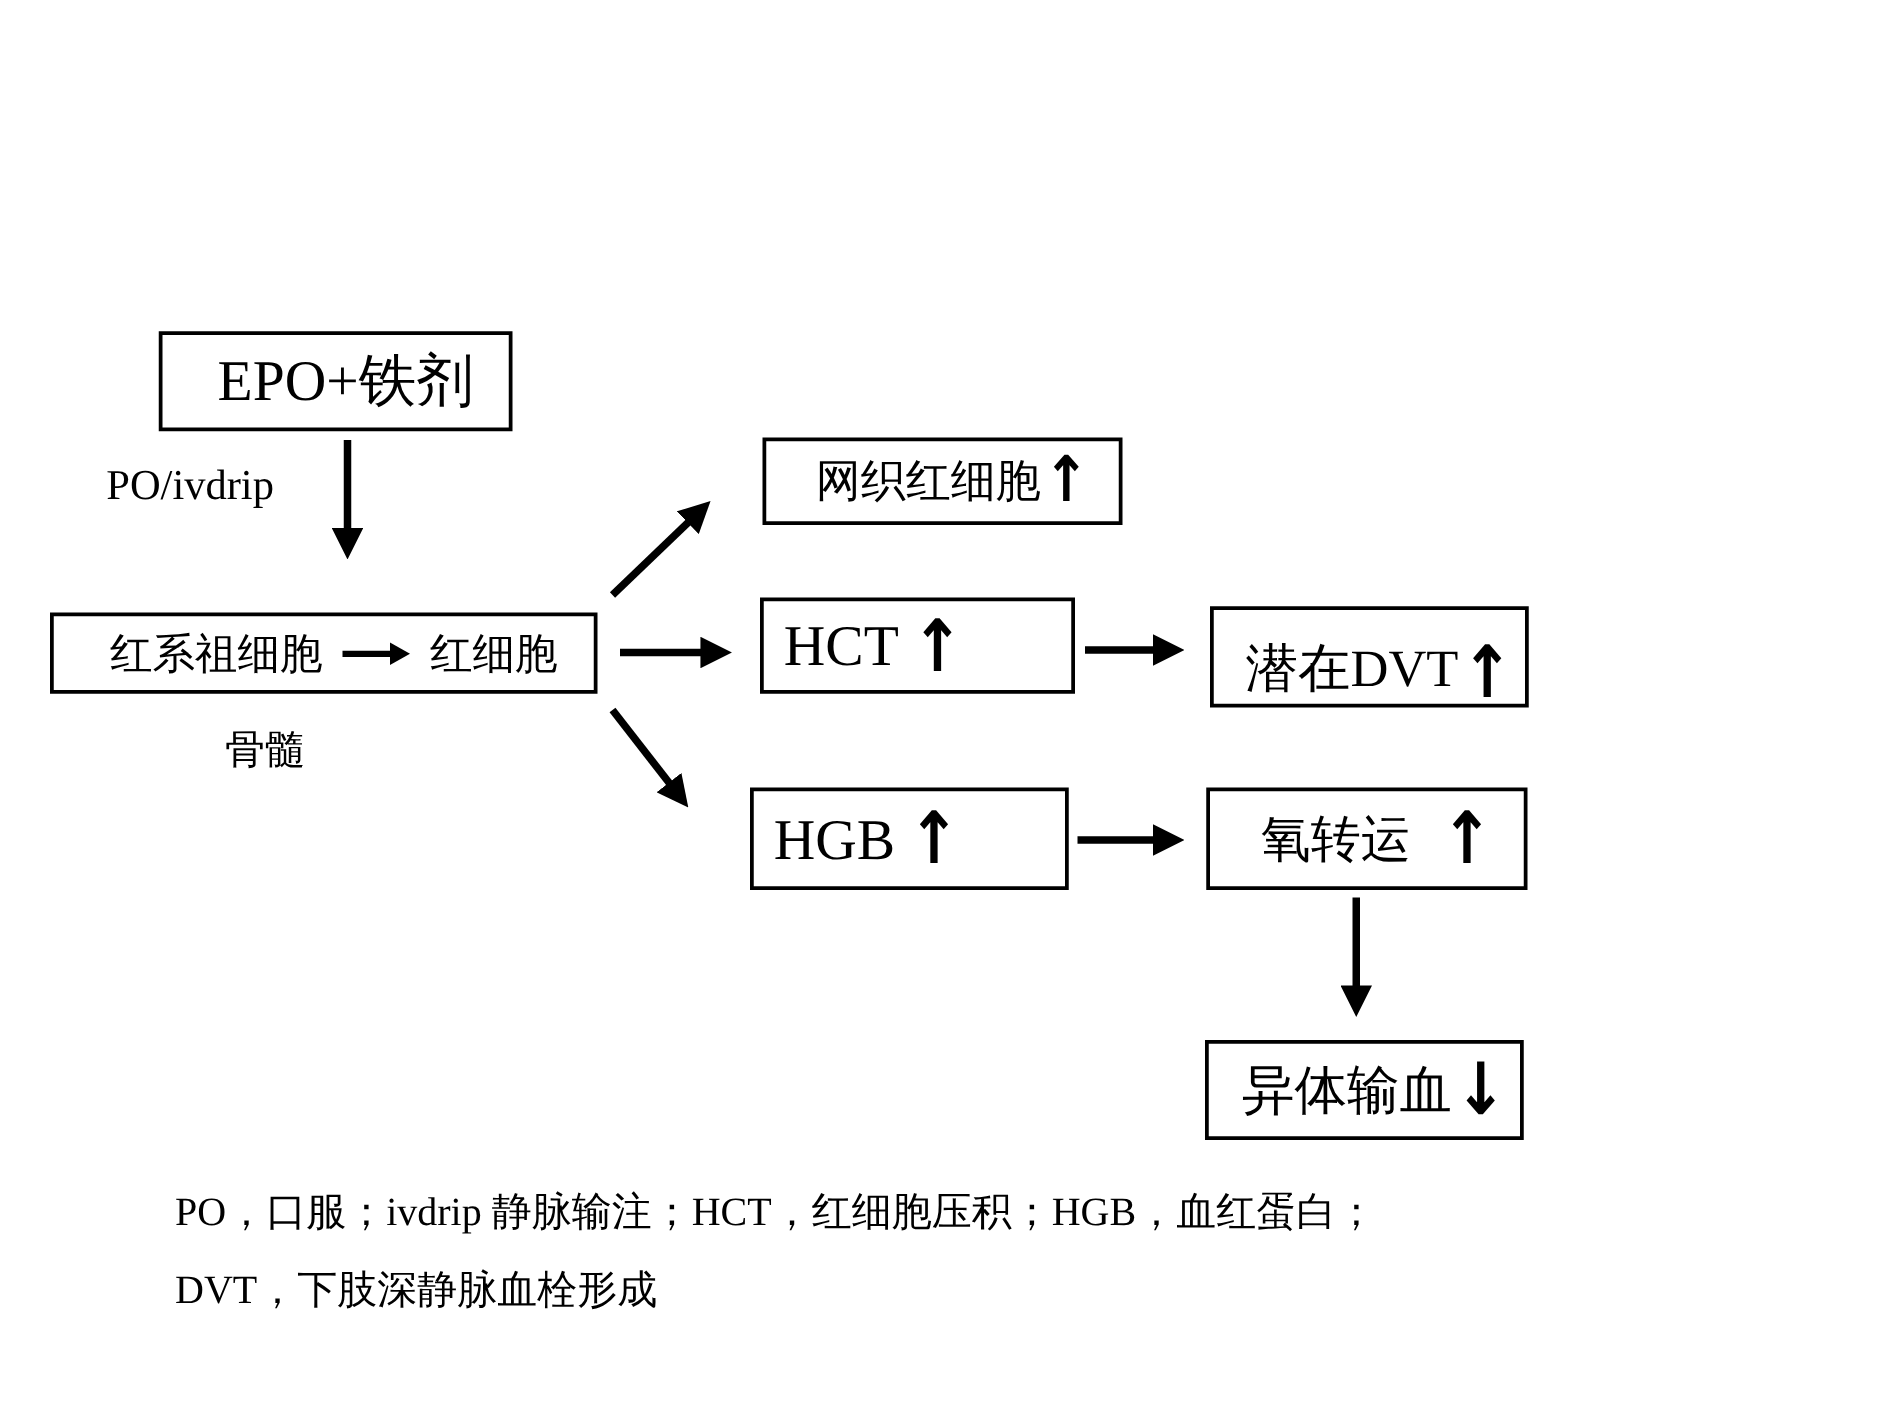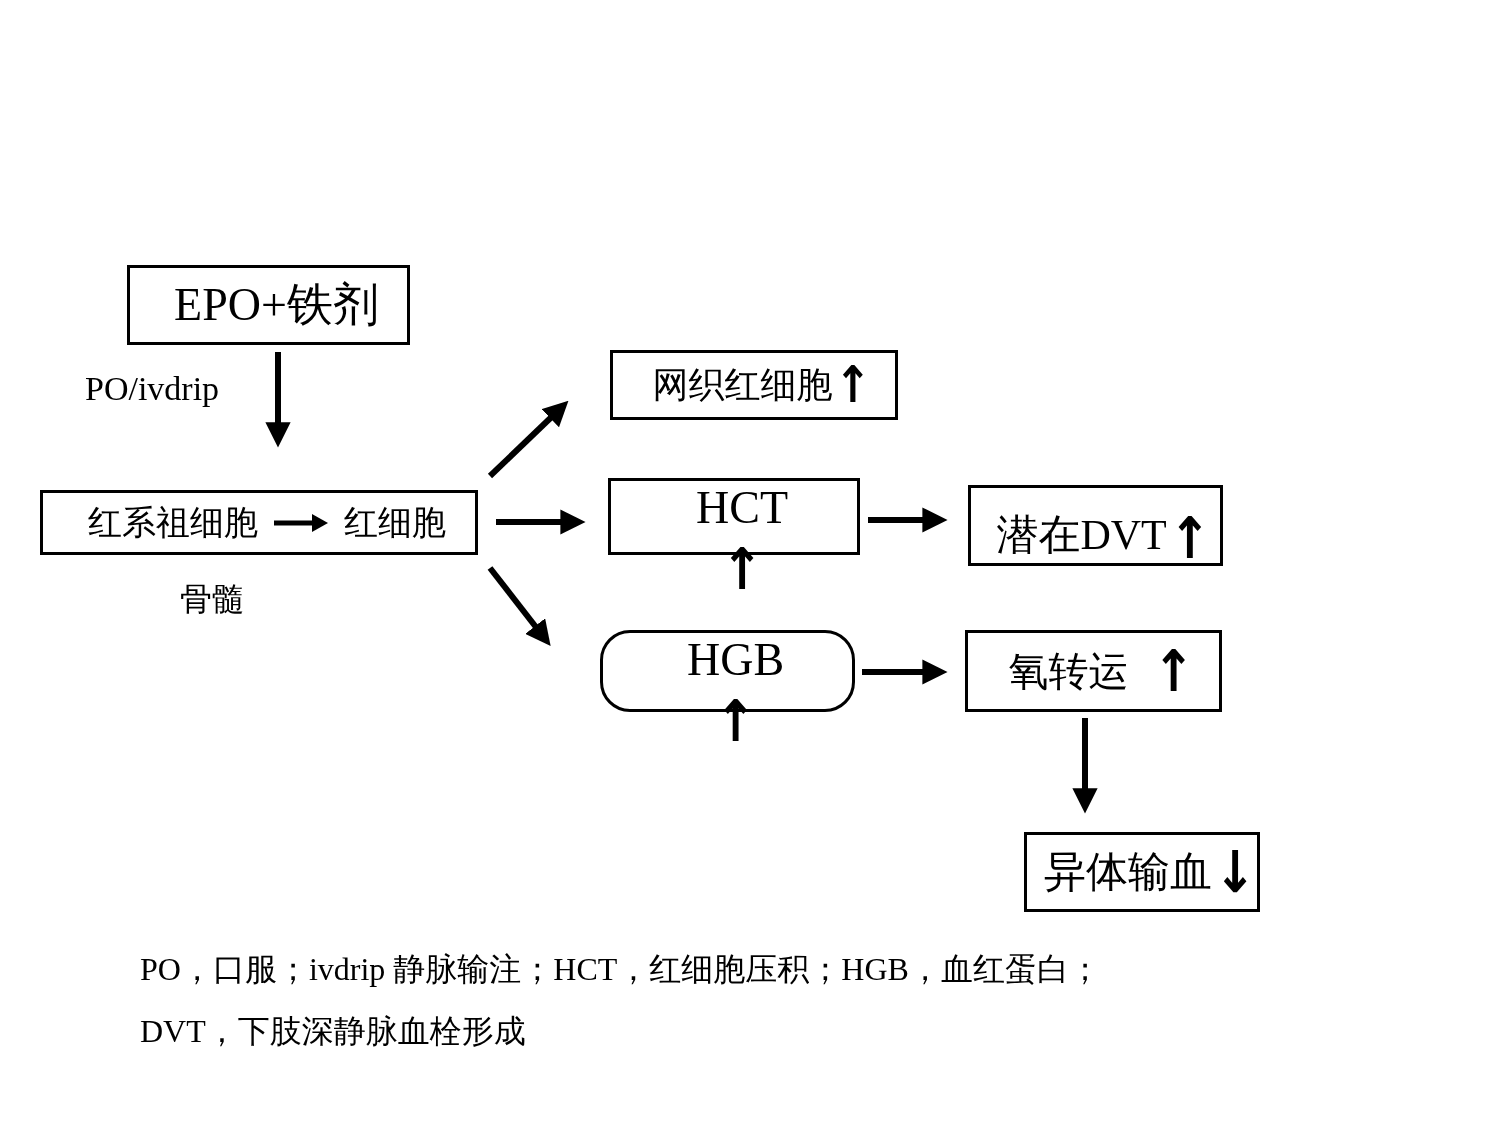--- a/index.html
+++ b/index.html
@@ -19,21 +19,21 @@
     position: absolute;
     border: 3px solid #000;
     background: #ffffff;
     display: flex;
     align-items: center;
     justify-content: center;
     gap: 6px;
     white-space: nowrap;
     padding-left: 16px;
   }
-  .box.left { justify-content: flex-start; padding-left: 16px; flex-direction: column; }
+  .box.left { justify-content: flex-start; padding-left: 16px; }
   .label { position: absolute; white-space: nowrap; }
   .arrow-glyph {
     font-family: "DejaVu Sans", sans-serif;
     font-weight: 700;
     line-height: 1;
     display: inline-block;
     transform: scaleY(1.15);
   }
   .connectors {
     position: absolute;
@@ -42,24 +42,24 @@
     z-index: 5;
   }
   .conn { stroke: #000; stroke-width: 6; }
   .inline-arrow-svg { display: inline-block; }
 
   
   .epo        { left: 127px; top: 265px; width: 283px; height: 80px; font-size: 46px; }
   .progenitor { left: 40px;  top: 490px; width: 438px; height: 65px; font-size: 34px; gap: 14px; }
   .reticulo   { left: 610px; top: 350px; width: 288px; height: 70px; font-size: 36px; gap: 2px; }
   .hct        { left: 608px; top: 478px; width: 252px; height: 77px; font-size: 46px; gap: 10px; }
-  .hgb        { left: 600px; top: 630px; width: 255px; height: 82px; font-size: 46px; gap: 10px; border-radius: 30px; }
+  .hgb        { left: 600px; top: 630px; width: 255px; height: 82px; font-size: 46px; gap: 10px; }
   .dvt        { left: 968px; top: 485px; width: 255px; height: 81px; font-size: 42px; gap: 2px; align-items: flex-end; }
   .oxygen     { left: 965px; top: 630px; width: 257px; height: 82px; font-size: 40px; gap: 24px; }
-  .transfuse  { left: 1024px; top: 832px; width: 236px; height: 80px; font-size: 42px; gap: 2px; text-align: center; }
+  .transfuse  { left: 964px; top: 832px; width: 255px; height: 80px; font-size: 42px; gap: 2px; text-align: center; }
 
   .route   { left: 85px;  top: 370px; font-size: 34px; }
   .marrow  { left: 180px; top: 578px; font-size: 32px; }
   .fn1     { left: 140px; top: 948px;  font-size: 32px; }
   .fn2     { left: 140px; top: 1010px; font-size: 32px; }
 
   .arrow-lg { font-size: 50px; }
   .arrow-md { font-size: 44px; }
 </style>
 </head>

